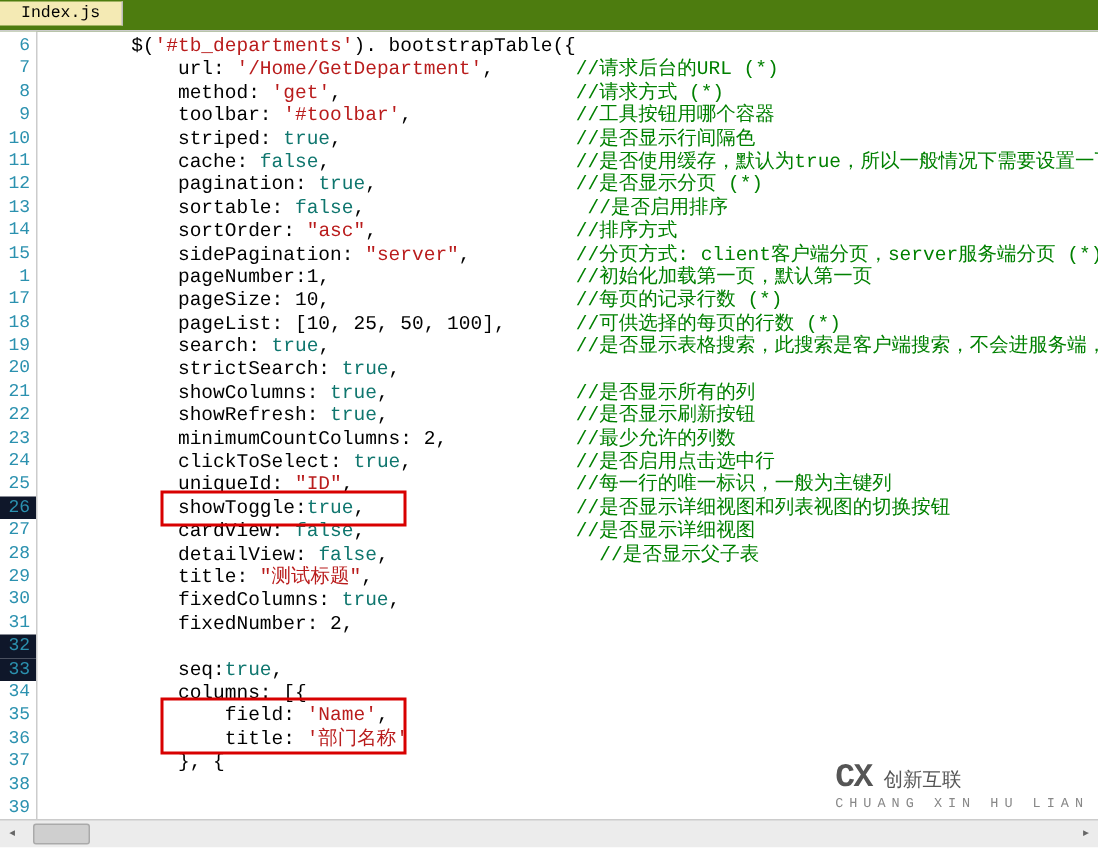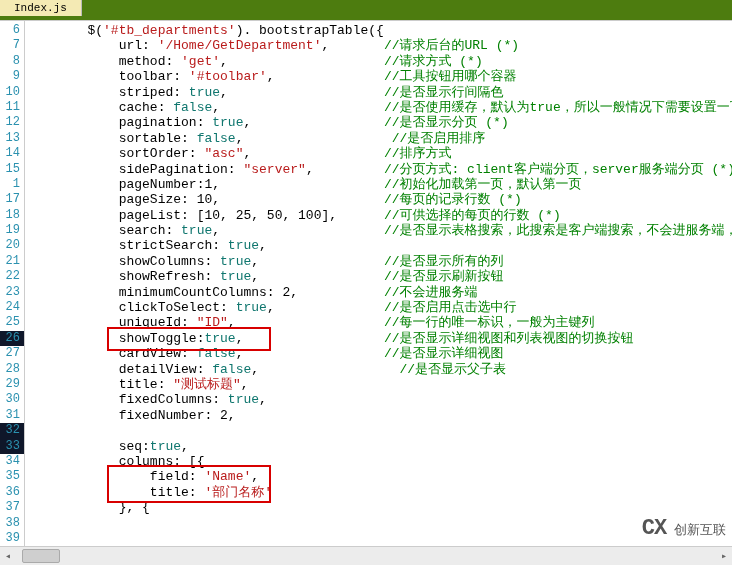--- a/index.html
+++ b/index.html
@@ -82,21 +82,21 @@
         <div class="row"><span class="pl">            </span><span class="pl">sortable: </span><span class="kw">false</span><span class="pl">,</span><span class="pl">                  </span><span class="cm"> //是否启用排序</span></div>
         <div class="row"><span class="pl">            </span><span class="pl">sortOrder: </span><span class="str">"asc"</span><span class="pl">,</span><span class="pl">                 </span><span class="cm">//排序方式</span></div>
         <div class="row"><span class="pl">            </span><span class="pl">sidePagination: </span><span class="str">"server"</span><span class="pl">,</span><span class="pl">         </span><span class="cm">//分页方式: client客户端分页，server服务端分页 (*)</span></div>
         <div class="row"><span class="pl">            </span><span class="pl">pageNumber:1,</span><span class="pl">                     </span><span class="cm">//初始化加载第一页，默认第一页</span></div>
         <div class="row"><span class="pl">            </span><span class="pl">pageSize: 10,</span><span class="pl">                     </span><span class="cm">//每页的记录行数 (*)</span></div>
         <div class="row"><span class="pl">            </span><span class="pl">pageList: [10, 25, 50, 100],</span><span class="pl">      </span><span class="cm">//可供选择的每页的行数 (*)</span></div>
         <div class="row"><span class="pl">            </span><span class="pl">search: </span><span class="kw">true</span><span class="pl">,</span><span class="pl">                     </span><span class="cm">//是否显示表格搜索，此搜索是客户端搜索，不会进服务端，</span></div>
         <div class="row"><span class="pl">            </span><span class="pl">strictSearch: </span><span class="kw">true</span><span class="pl">,</span></div>
         <div class="row"><span class="pl">            </span><span class="pl">showColumns: </span><span class="kw">true</span><span class="pl">,</span><span class="pl">                </span><span class="cm">//是否显示所有的列</span></div>
         <div class="row"><span class="pl">            </span><span class="pl">showRefresh: </span><span class="kw">true</span><span class="pl">,</span><span class="pl">                </span><span class="cm">//是否显示刷新按钮</span></div>
-        <div class="row"><span class="pl">            </span><span class="pl">minimumCountColumns: 2,</span><span class="pl">           </span><span class="cm">//不会进服务端</span></div>
+        <div class="row"><span class="pl">            </span><span class="pl">minimumCountColumns: 2,</span><span class="pl">           </span><span class="cm">//最少允许的列数</span></div>
         <div class="row"><span class="pl">            </span><span class="pl">clickToSelect: </span><span class="kw">true</span><span class="pl">,</span><span class="pl">              </span><span class="cm">//是否启用点击选中行</span></div>
         <div class="row"><span class="pl">            </span><span class="pl">uniqueId: </span><span class="str">"ID"</span><span class="pl">,</span><span class="pl">                   </span><span class="cm">//每一行的唯一标识，一般为主键列</span></div>
         <div class="row"><span class="pl">            </span><span class="pl">showToggle:</span><span class="kw">true</span><span class="pl">,</span><span class="pl">                  </span><span class="cm">//是否显示详细视图和列表视图的切换按钮</span></div>
         <div class="row"><span class="pl">            </span><span class="pl">cardView: </span><span class="kw">false</span><span class="pl">,</span><span class="pl">                  </span><span class="cm">//是否显示详细视图</span></div>
         <div class="row"><span class="pl">            </span><span class="pl">detailView: </span><span class="kw">false</span><span class="pl">,</span><span class="pl">                </span><span class="cm">  //是否显示父子表</span></div>
         <div class="row"><span class="pl">            </span><span class="pl">title: </span><span class="str">"测试标题"</span><span class="pl">,</span></div>
         <div class="row"><span class="pl">            </span><span class="pl">fixedColumns: </span><span class="kw">true</span><span class="pl">,</span></div>
         <div class="row"><span class="pl">            </span><span class="pl">fixedNumber: 2,</span></div>
         <div class="row"><span class="pl">            </span><span class="pl"></span></div>
         <div class="row"><span class="pl">            </span><span class="pl">seq:</span><span class="kw">true</span><span class="pl">,</span></div>
@@ -108,14 +108,15 @@
   </div>
   <div class="hscroll">
     <div class="btnlr">◂</div>
     <div class="hthumb"></div>
     <div style="flex:1"></div>
     <div class="btnlr">▸</div>
   </div>
   <div class="logo">
     <span class="big">CX</span>
     <span>创新互联</span>
+    <span class="small">CHUANG XIN HU LIAN</span>
   </div>
 </div>
 
 </body></html>

